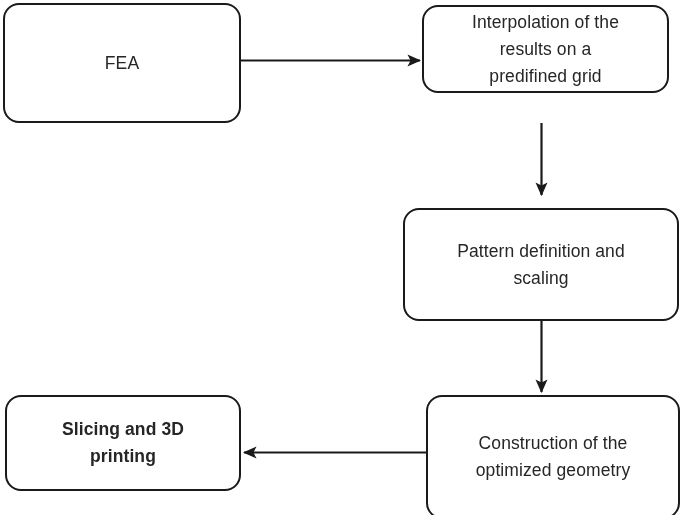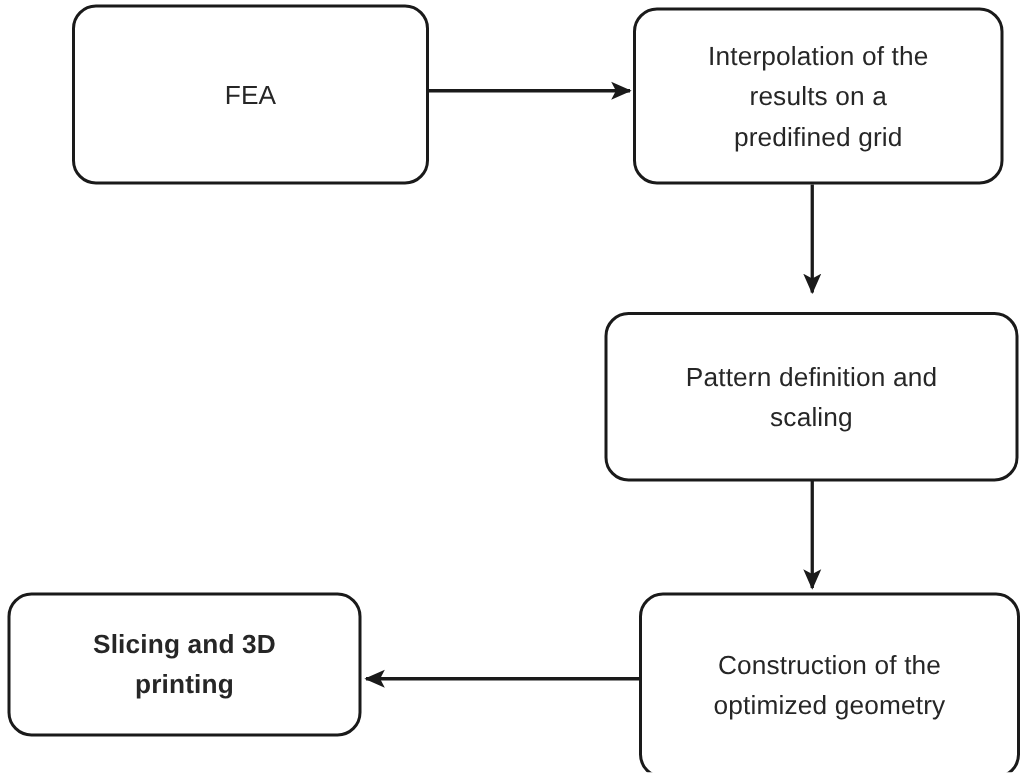--- a/index.html
+++ b/index.html
@@ -39,22 +39,22 @@
   #edges {
     position: absolute;
     left: 0;
     top: 0;
     width: 680px;
     height: 515px;
     z-index: 1;
   }
 
   
-  #node-fea            { left: 3px;   top: 3px;   width: 238px; height: 120px; margin-left: 45px; }
-  #node-interpolation  { left: 422px; top: 5px;   width: 247px; height: 118px; }
+  #node-fea            { left: 3px;   top: 3px;   width: 238px; height: 120px; }
+  #node-interpolation  { left: 422px; top: 5px;   width: 247px; height: 88px; }
   #node-pattern        { left: 403px; top: 198px; width: 276px; height: 113px; margin-top: 10px; }
   #node-construction   { left: 426px; top: 395px; width: 254px; height: 124px; }
   #node-slicing        { left: 5px;   top: 395px; width: 236px; height: 96px; font-weight: bold; }
 </style>
 </head>
 <body>
 
 <div id="canvas">
 
   <svg id="edges" viewBox="0 0 680 515" xmlns="http://www.w3.org/2000/svg">

